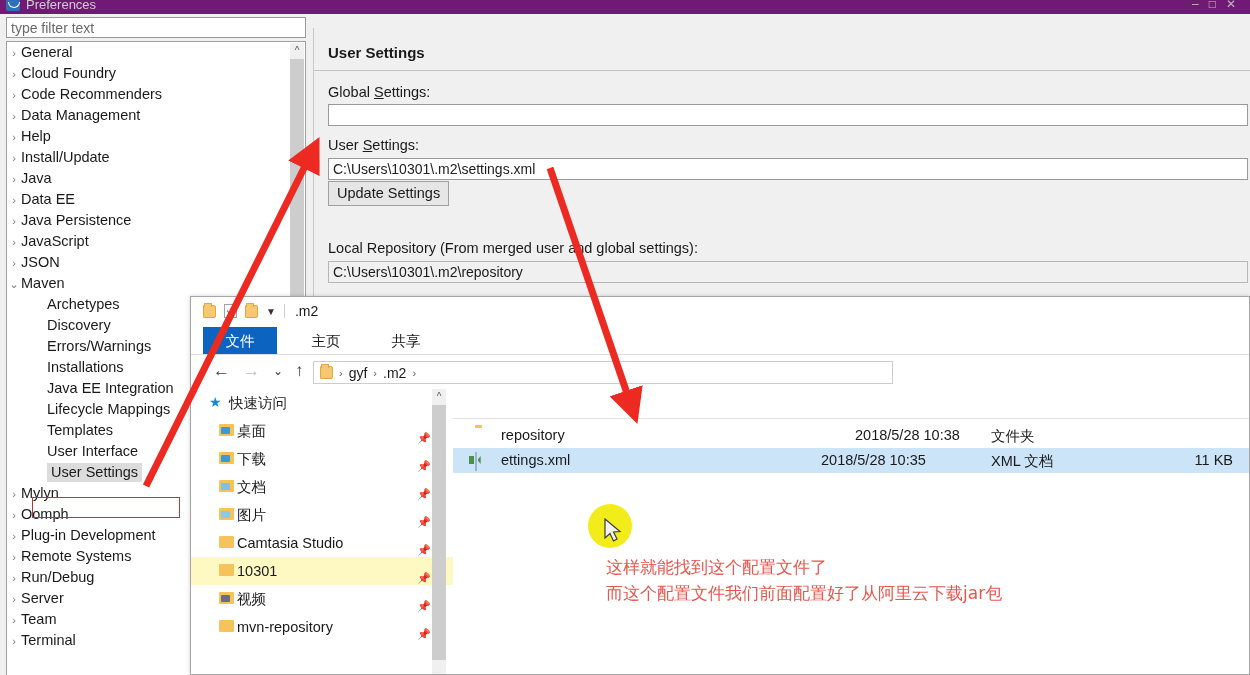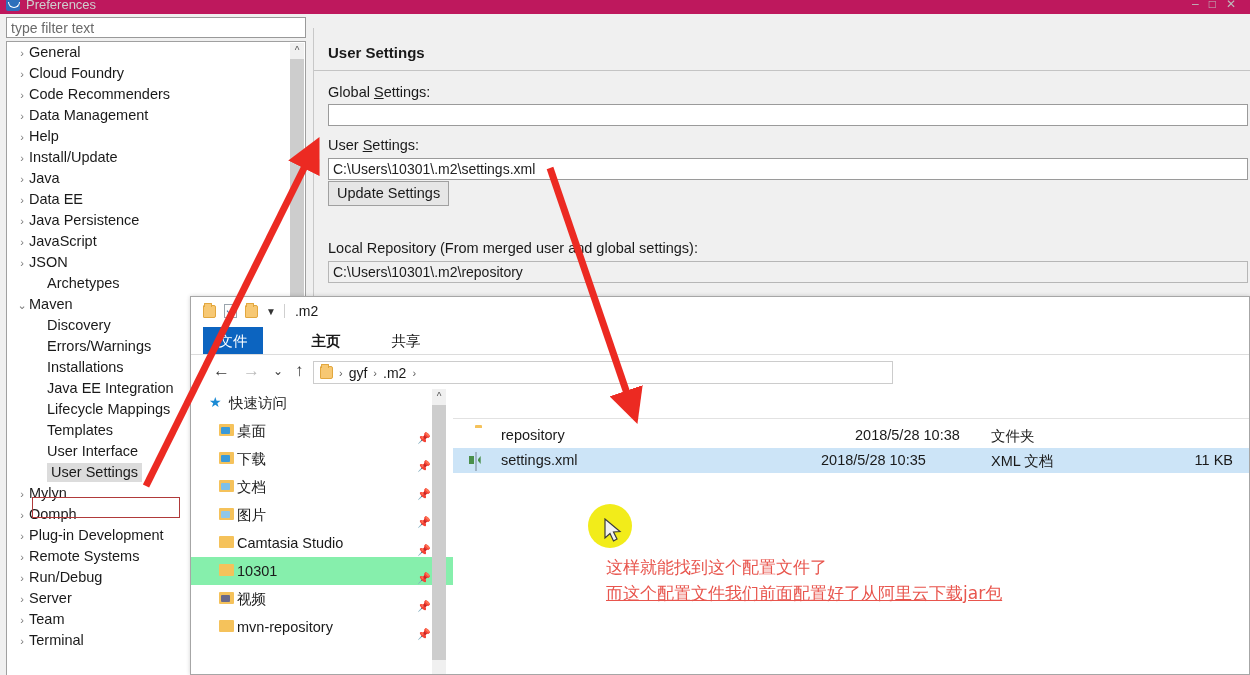--- a/index.html
+++ b/index.html
@@ -8,21 +8,21 @@
     width: 1250px; height: 675px;
     overflow: hidden;
     background: #ffffff;
     font-family: "Liberation Sans", "DejaVu Sans", sans-serif;
   }
   #root { position: relative; width: 1250px; height: 675px; overflow: hidden; background:#f0f0f0; }
 
   
   .prefs-titlebar {
     position: absolute; left: 0; top: 0; width: 1250px; height: 14px;
-    background: #be185d; color: #d8d8d8;
+    background: #701a75; color: #d8d8d8;
     font-size: 13px; line-height: 14px; overflow: hidden;
   }
   .prefs-title-icon {
     position: absolute; left: 6px; top: -3px; width: 14px; height: 14px;
     background: #2d6fbb; border-radius: 2px;
   }
   .prefs-title-icon:after{
     content:""; position:absolute; left:2px; top:5px; width:10px; height:5px;
     border:1.5px solid #fff; border-top:none; border-radius:0 0 6px 6px;
   }
@@ -45,21 +45,21 @@
   }
 
   
   .tree-panel {
     position: absolute; left: 6px; top: 27px; width: 300px; height: 648px;
     background: #fff; border: 1px solid #a0a0a0; border-bottom: none; overflow: hidden;
   }
   .tree-list { position:absolute; left:0; top:0; width: 284px; }
   .tree-item {
     height: 21px; line-height: 21px; font-size: 14.5px; color: #1a1a1a;
-    white-space: nowrap; position: relative; padding-left: 8px;
+    white-space: nowrap; position: relative; padding-left: 0;
   }
   .tree-item .twisty {
     display:inline-block; width: 14px; color:#7a7a7a; font-size: 11px; text-align:center;
   }
   .tree-item.child { padding-left: 40px; }
   .tree-item.selected .lbl { background: #dcdcdc; padding: 1px 4px 2px 4px; }
 
   .tree-scroll {
     position:absolute; right:1px; top:1px; width: 14px; height: 646px; background:#f0f0f0;
   }
@@ -137,21 +137,21 @@
   .crumb { font-size: 14px; color:#1a1a1a; }
   .crumb-sep { font-size: 11px; color:#5c5c5c; }
 
   .exp-split { position:absolute; left:0; top: 92px; width:100%; height: 287px; }
   .nav-pane { position:absolute; left:0; top:0; width: 262px; height:100%; background:#fff; overflow:hidden; }
   .nav-item { height: 28px; line-height:28px; font-size: 14.5px; color:#1a1a1a; position:relative; white-space:nowrap; }
   .nav-item .nm { position:absolute; left: 46px; top:0; }
   .nav-item .ic { position:absolute; left: 28px; top: 7px; }
   .nav-item.root .nm { left: 38px; }
   .nav-item.root .ic { left: 18px; top: 6px; }
-  .nav-item.selected { background:#86efac; }
+  .nav-item.selected { background:#fef9c3; }
   .pin { position:absolute; right: 22px; top: 7px; color:#5d6b72; font-size: 13px; }
 
   .star-icon { width: 14px; height: 14px; color:#1b8ad4; font-size: 14px; line-height: 14px; }
 
   .nav-scroll { position:absolute; left: 241px; top: 0; width: 14px; height: 287px; background:#f0f0f0;}
   .nav-scroll .arrow-up { width:14px;height:15px;color:#555;font-size:10px;text-align:center;line-height:15px;}
   .nav-scroll .thumb { position:absolute; top:16px; left:0; width:14px; height:255px; background:#cdcdcd; }
 
   .list-pane { position:absolute; left: 262px; top:0; right:0; height:100%; background:#fff; }
   .col-hdr { position:absolute; left:0; top: 0; width:100%; height: 30px; }
@@ -206,22 +206,22 @@
           <div class="tree-item"><span class="twisty">›</span><span class="lbl">Cloud Foundry</span></div>
           <div class="tree-item"><span class="twisty">›</span><span class="lbl">Code Recommenders</span></div>
           <div class="tree-item"><span class="twisty">›</span><span class="lbl">Data Management</span></div>
           <div class="tree-item"><span class="twisty">›</span><span class="lbl">Help</span></div>
           <div class="tree-item"><span class="twisty">›</span><span class="lbl">Install/Update</span></div>
           <div class="tree-item"><span class="twisty">›</span><span class="lbl">Java</span></div>
           <div class="tree-item"><span class="twisty">›</span><span class="lbl">Data EE</span></div>
           <div class="tree-item"><span class="twisty">›</span><span class="lbl">Java Persistence</span></div>
           <div class="tree-item"><span class="twisty">›</span><span class="lbl">JavaScript</span></div>
           <div class="tree-item"><span class="twisty">›</span><span class="lbl">JSON</span></div>
+          <div class="tree-item"><span class="twisty">⌄</span><span class="lbl">Maven</span></div>
           <div class="tree-item child"><span class="lbl">Archetypes</span></div>
-          <div class="tree-item"><span class="twisty">⌄</span><span class="lbl">Maven</span></div>
           <div class="tree-item child"><span class="lbl">Discovery</span></div>
           <div class="tree-item child"><span class="lbl">Errors/Warnings</span></div>
           <div class="tree-item child"><span class="lbl">Installations</span></div>
           <div class="tree-item child"><span class="lbl">Java EE Integration</span></div>
           <div class="tree-item child"><span class="lbl">Lifecycle Mappings</span></div>
           <div class="tree-item child"><span class="lbl">Templates</span></div>
           <div class="tree-item child"><span class="lbl">User Interface</span></div>
           <div class="tree-item child selected"><span class="lbl">User Settings</span></div>
           <div class="tree-item"><span class="twisty">›</span><span class="lbl">Mylyn</span></div>
           <div class="tree-item"><span class="twisty">›</span><span class="lbl">Oomph</span></div>
@@ -267,22 +267,22 @@
         <span class="fo-icon"></span>
         <span class="chk-icon"></span>
         <span class="fo-icon"></span>
         <span class="qat-caret">▼</span>
         <span class="qat-divider"></span>
         <span class="exp-title-text">.m2</span>
       </div>
     </div>
 
     <div class="ribbon-tabs" id="ribbon-tabs">
-        <div class="ribbon-tab file" style="left: 12px; width: 60px;">文件</div>
-        <div class="ribbon-tab" style="left: 100px; width: 70px; font-weight: bold;">主页</div>
+        <div class="ribbon-tab file" style="left: 12px; width: 74px;">文件</div>
+        <div class="ribbon-tab" style="left: 100px; width: 70px;">主页</div>
         <div class="ribbon-tab" style="left: 180px; width: 70px;">共享</div>
         <div class="ribbon-tab" style="left: 258px; width: 70px; margin-top: 36px;">查看</div>
       </div>
     <div class="ribbon-underline"></div>
 
     <div class="navbar">
       <span class="nav-btn" style="left:22px;">←</span>
       <span class="nav-btn dim" style="left:52px;">→</span>
       <span class="nav-btn" style="left:82px; font-size:12px; top:9px;">⌄</span>
       <span class="nav-btn" style="left:104px;">↑</span>
@@ -355,21 +355,21 @@
         </div>
       <div class="nav-scroll">
         <div class="arrow-up">^</div>
         <div class="thumb"></div>
       </div>
 
       <div class="list-pane">
         <div class="hdr-line"></div>
         <div id="file-rows">
             <div class="row" style="top: 34px;"><span class="row-icon file-folder-ic"></span><span class="cell " style="left: 48px;">repository</span><span class="cell " style="left: 368px; margin-left: 34px;">2018/5/28 10:38</span><span class="cell " style="left: 538px;">文件夹</span></div>
-            <div class="row selected" style="top: 59px;"><span class="row-icon xml-ic"></span><span class="cell " style="left: 48px;">settings.xml</span><span class="cell " style="left: 368px;">2018/5/28 10:35</span><span class="cell " style="left: 538px;">XML 文档</span><span class="cell sz" style="left: 700px; width: 80px; text-align: right;">11 KB</span></div>
+            <div class="row selected" style="top: 59px;"><span class="row-icon xml-ic"></span><span class="cell " style="left: 48px;">ettings.xml</span><span class="cell " style="left: 368px;">2018/5/28 10:35</span><span class="cell " style="left: 538px;">XML 文档</span><span class="cell sz" style="left: 700px; width: 80px; text-align: right;">11 KB</span></div>
           </div>
       </div>
     </div>
   </div>
 
   <svg class="ovl" width="1250" height="675" style="left:0;top:0;">
     <defs>
       <marker id="ah" markerWidth="5" markerHeight="5" refX="2.6" refY="2.5" orient="auto">
         <polygon points="0,0 5,2.5 0,5" fill="#ec2a22"></polygon>
       </marker>
@@ -377,15 +377,15 @@
     <line x1="146" y1="486" x2="312" y2="152" stroke="#ec2a22" stroke-width="7" marker-end="url(#ah)"></line>
     <line x1="550" y1="168" x2="632" y2="408" stroke="#ec2a22" stroke-width="7" marker-end="url(#ah)"></line>
   </svg>
 
   <div class="cursor-dot"></div>
   <svg class="ovl" style="left:604px; top:518px;" width="22" height="26">
     <polygon points="1,1 1,20 6,15.5 9.5,23 13,21 9.5,14 16,13.5" fill="#f2f2f2" stroke="#3a3a3a" stroke-width="1.2"></polygon>
   </svg>
 
   <div class="ann-text" style="left:606px; top:556px;">这样就能找到这个配置文件了</div>
-  <div class="ann-text" style="left:606px; top:582px;text-decoration:underline;">而这个配置文件我们前面配置好了从阿里云下载jar包</div>
+  <div class="ann-text" style="left:606px; top:582px;">而这个配置文件我们前面配置好了从阿里云下载jar包</div>
 
 </div>
 
 </body></html>

